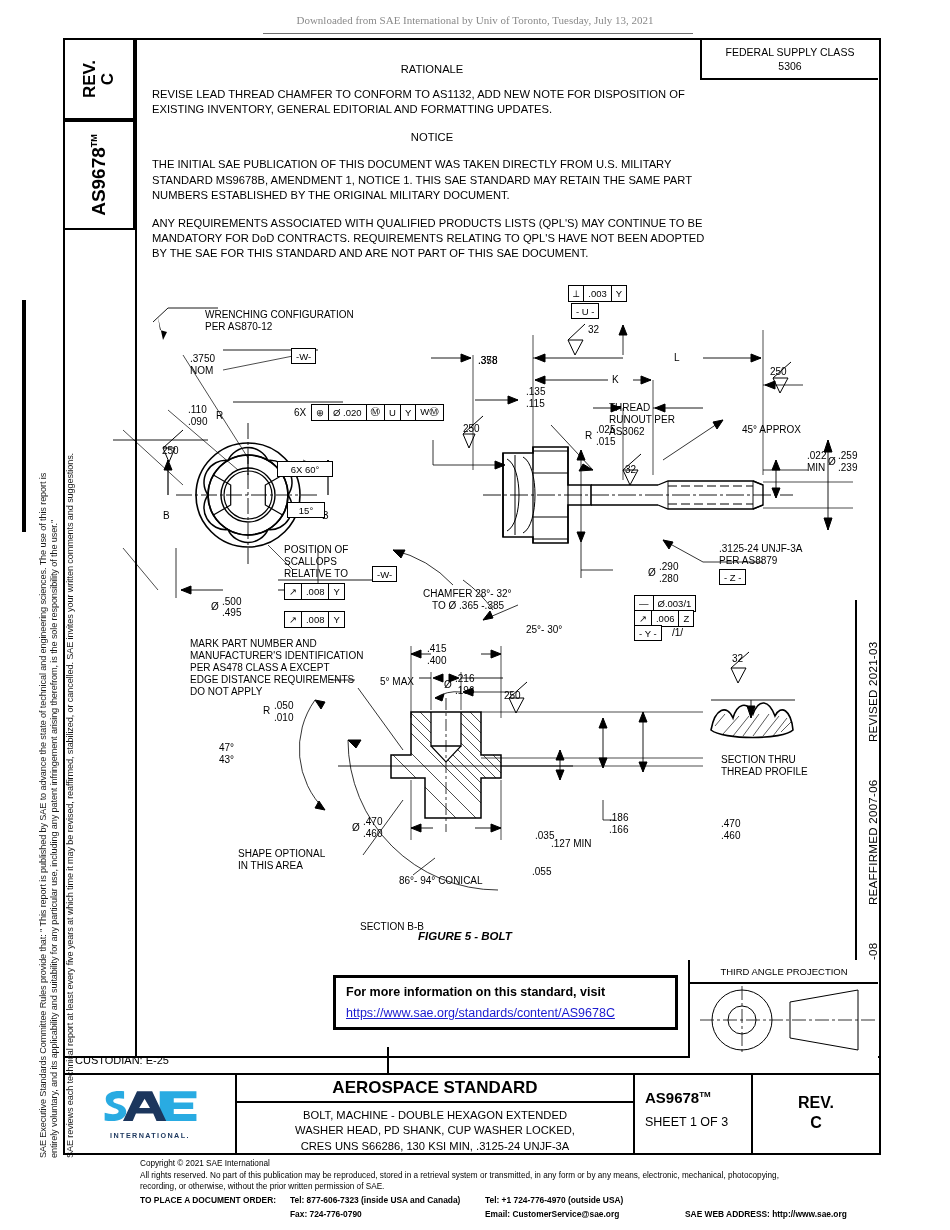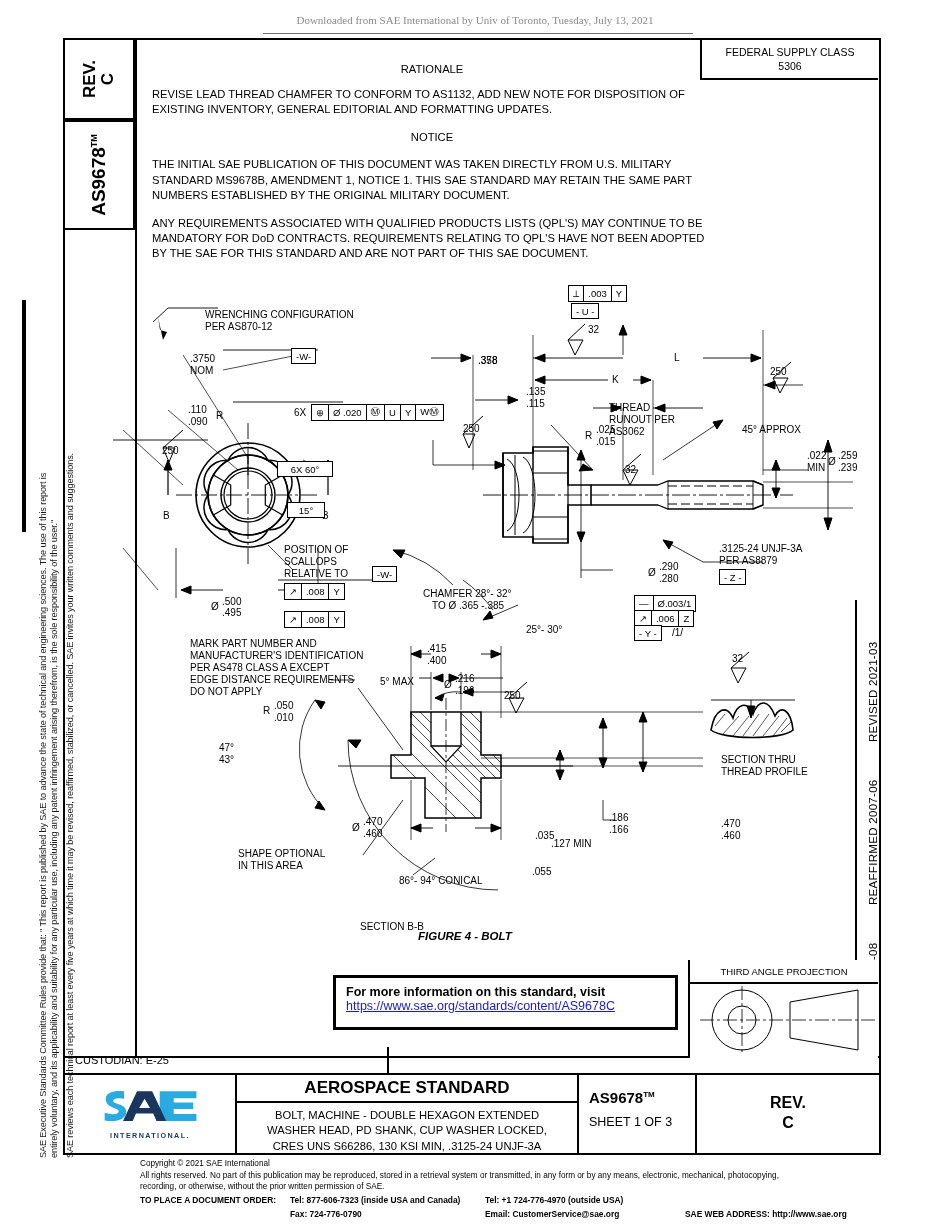--- a/index.html
+++ b/index.html
@@ -66,41 +66,41 @@
             display:flex;align-items:center;}
   .fcf>span:last-child{border-right:0;}
   .datum{position:absolute;border:1px solid #000;height:14px;padding:0 4px;
          font-size:9.5px;display:flex;align-items:center;background:#fff;}
 
   
   #infobox{left:333px;top:975px;width:345px;height:55px;
            border:3px solid #000;box-sizing:border-box;background:#fff;
            padding:7px 0 0 10px;}
   #infobox .l1{font-size:12.5px;font-weight:bold;}
-  #infobox .l2{font-size:12.5px;color:#1a1ad0;text-decoration:underline;margin-top:0;}
+  #infobox .l2{font-size:12.5px;color:#1a1ad0;text-decoration:underline;margin-top:7px;}
 
   
   #tap{left:688px;top:960px;width:190px;height:98px;
        border-left:2px solid #000;box-sizing:border-box;background:#fff;}
   #tap-hd{height:22px;border-bottom:2px solid #000;font-size:9.5px;
           display:flex;align-items:center;justify-content:center;}
 
   
   #cust-row{left:63px;top:1047px;width:818px;height:28px;
             border:2px solid #000;border-top:0;box-sizing:border-box;display:flex;}
   #cust-l{width:324px;border-right:2px solid #000;display:flex;align-items:center;
           padding-left:10px;font-size:11px;box-sizing:border-box;}
   #cust-r{flex:1;display:flex;align-items:center;justify-content:center;font-size:11px;}
 
   
   #title-row{left:63px;top:1075px;width:818px;height:80px;
              border:2px solid #000;border-top:0;box-sizing:border-box;display:flex;}
   #tb-logo{width:172px;border-right:2px solid #000;display:flex;
            align-items:center;justify-content:center;box-sizing:border-box;}
-  #tb-mid{width:342px;border-right:2px solid #000;box-sizing:border-box;}
+  #tb-mid{width:398px;border-right:2px solid #000;box-sizing:border-box;}
   #tb-mid-top{height:26px;border-bottom:2px solid #000;text-align:center;
               font-size:17px;font-weight:bold;line-height:26px;}
   #tb-mid-bot{padding-top:5px;text-align:center;font-size:11.2px;line-height:1.38;}
   #tb-num{width:118px;border-right:2px solid #000;box-sizing:border-box;
           padding:14px 0 0 10px;}
   #tb-num .a{font-size:15px;font-weight:bold;}
   #tb-num .a sup{font-size:8px;}
   #tb-num .b{font-size:12.5px;margin-top:9px;}
   #tb-rev{flex:1;text-align:center;padding-top:18px;font-size:16px;
           font-weight:bold;line-height:1.25;}
@@ -529,21 +529,21 @@
     <path d="M 100 168 L 120 150 M 100 168 L 112 168 L 106 182 L 100 168"></path>
     <path d="M 400 154 L 420 136 M 400 154 L 412 154 L 406 168 L 400 154"></path>
     <path d="M 505 60 L 522 44 M 505 60 L 520 60 L 512 75 L 505 60"></path>
     <path d="M 560 190 L 578 174 M 560 190 L 575 190 L 567 205 L 560 190"></path>
     <path d="M 710 98 L 728 82 M 710 98 L 725 98 L 717 113 L 710 98"></path>
     <path d="M 446 418 L 464 402 M 446 418 L 461 418 L 453 433 L 446 418"></path>
     <path d="M 668 388 L 686 372 M 668 388 L 683 388 L 675 403 L 668 388"></path>
   </g>
 </svg>
 
-<div class="abs" style="left:418px;top:930px;font-size:11.5px;font-weight:bold;font-style:italic;">FIGURE 4 - BOLT</div>
+<div class="abs" style="left:418px;top:930px;font-size:11.5px;font-weight:bold;font-style:italic;">FIGURE 5 - BOLT</div>
 
 <div class="abs" id="infobox">
   <div class="l1">For more information on this standard, visit</div>
   <a class="l2" href="#" style="display:block;">https://www.sae.org/standards/content/AS9678C</a>
 </div>
 
 <div class="abs" id="tap">
   <div id="tap-hd">THIRD ANGLE PROJECTION</div>
   <svg width="188" height="72">
     <g stroke="#000" fill="none" stroke-width="1">

